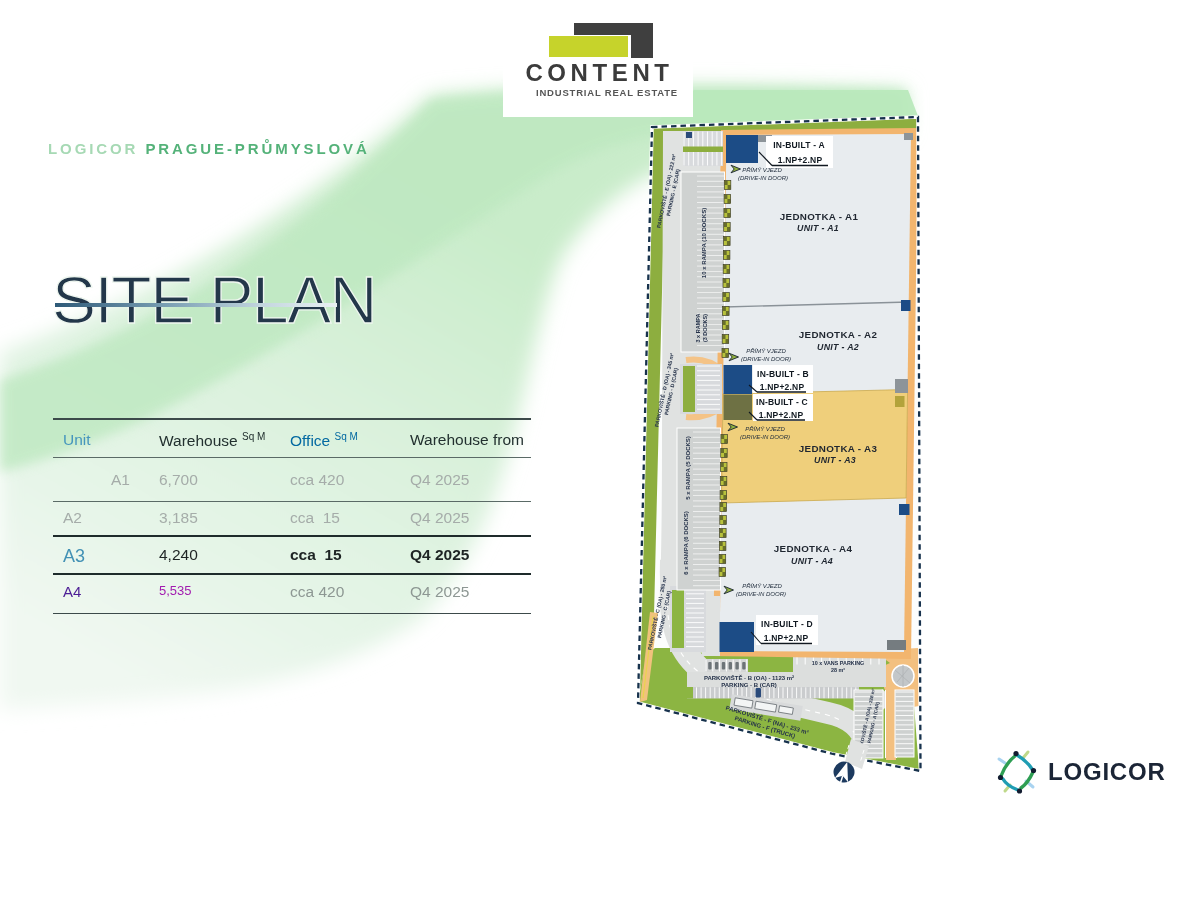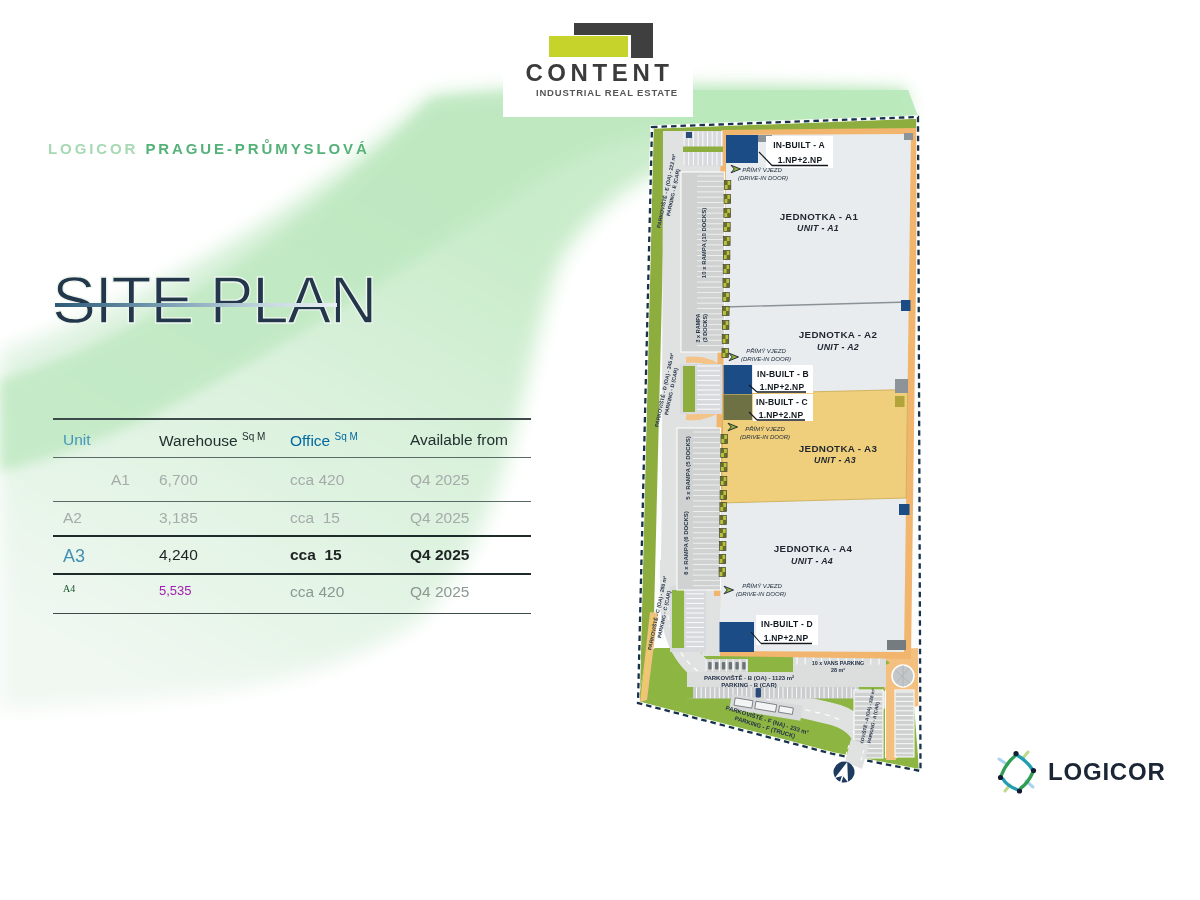--- a/index.html
+++ b/index.html
@@ -56,21 +56,21 @@
 
 <div class="abs" style="left:55px;top:303px;width:282px;height:4px;background:linear-gradient(90deg,#2e5a78 0%,#7ba0b4 40%,#c6d8e0 75%,#e9f0f3 100%);"></div>
 
 <div class="abs" style="left:53px;top:418px;width:478px;">
 
   <div class="abs" style="left:0;top:0;width:478px;height:1.5px;background:#3c4a4a;"></div>
 
   <div class="abs" style="left:10px;top:13px;font-size:15.5px;color:#4595bd;">Unit</div>
   <div class="abs" style="left:106px;top:13px;font-size:15.5px;color:#22302f;font-weight:400;">Warehouse <span style="font-size:10px;vertical-align:6px;">Sq M</span></div>
   <div class="abs" style="left:237px;top:13px;font-size:15.5px;color:#0369a1;font-weight:500;">Office <span style="font-size:10px;vertical-align:6px;">Sq M</span></div>
-  <div class="abs" style="left:357px;top:13px;font-size:15.5px;color:#22302f;font-weight:500;">Available from</div>
+  <div class="abs" style="left:357px;top:13px;font-size:15.5px;color:#22302f;font-weight:500;">Warehouse from</div>
 
   <div class="abs" style="left:0;top:39px;width:478px;height:1.2px;background:#5a6a66;"></div>
 
   <div class="abs" style="left:10px;top:53px;font-size:15.5px;color:#a5aca9;margin-left:48px;">A1</div>
   <div class="abs" style="left:106px;top:53px;font-size:15.5px;color:#a5aca9;">6,700</div>
   <div class="abs" style="left:237px;top:53px;font-size:15.5px;color:#a5aca9;">cca 420</div>
   <div class="abs" style="left:357px;top:53px;font-size:15.5px;color:#a5aca9;">Q4 2025</div>
 
   <div class="abs" style="left:0;top:83px;width:478px;height:1.2px;background:#5a6a66;"></div>
 
@@ -81,21 +81,21 @@
 
   <div class="abs" style="left:0;top:117px;width:478px;height:2px;background:#1e2b2b;"></div>
 
   <div class="abs" style="left:10px;top:128px;font-size:18px;color:#4391b5;">A3</div>
   <div class="abs" style="left:106px;top:128px;font-size:15.5px;color:#1e2424;font-weight:400;">4,240</div>
   <div class="abs" style="left:237px;top:128px;font-size:15.5px;color:#1e2424;font-weight:700;">cca&nbsp; 15</div>
   <div class="abs" style="left:357px;top:128px;font-size:15.5px;color:#1e2424;font-weight:700;">Q4 2025</div>
 
   <div class="abs" style="left:0;top:155px;width:478px;height:2px;background:#1e2b2b;"></div>
 
-  <div class="abs" style="left:10px;top:165px;font-size:10px;color:#14532d;font-family:Liberation Serif, serif;">A4</div>
+  <div class="abs" style="left:10px;top:165px;font-size:15px;color:#4c1d95;">A4</div>
   <div class="abs" style="left:106px;top:165px;font-size:13px;color:#a21caf;">5,535</div>
   <div class="abs" style="left:237px;top:165px;font-size:15.5px;color:#8d9793;">cca 420</div>
   <div class="abs" style="left:357px;top:165px;font-size:15.5px;color:#8d9793;">Q4 2025</div>
 
   <div class="abs" style="left:0;top:195px;width:478px;height:1.4px;background:#3c4a4a;"></div>
 </div>
 
 <svg class="abs" style="left:620px;top:80px" width="320" height="720" viewBox="620 80 320 720">
 
 <polygon points="652,127 918,117 920.5,771 833,754 638,703" fill="#fcfdfd"></polygon>

